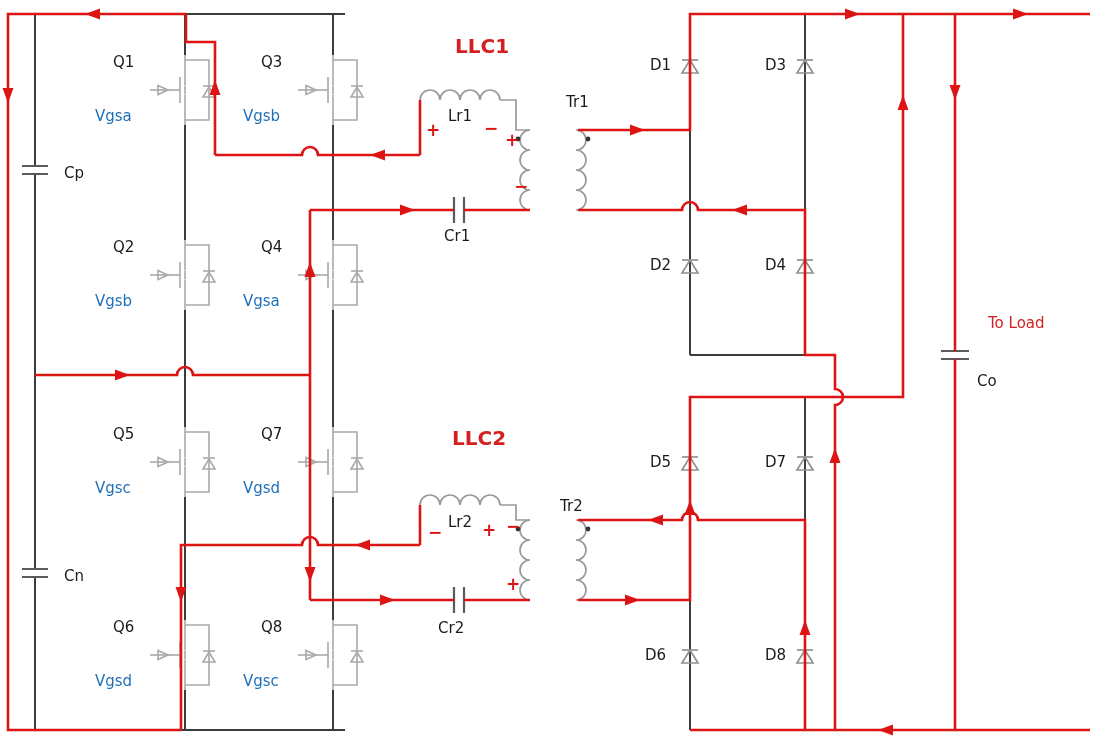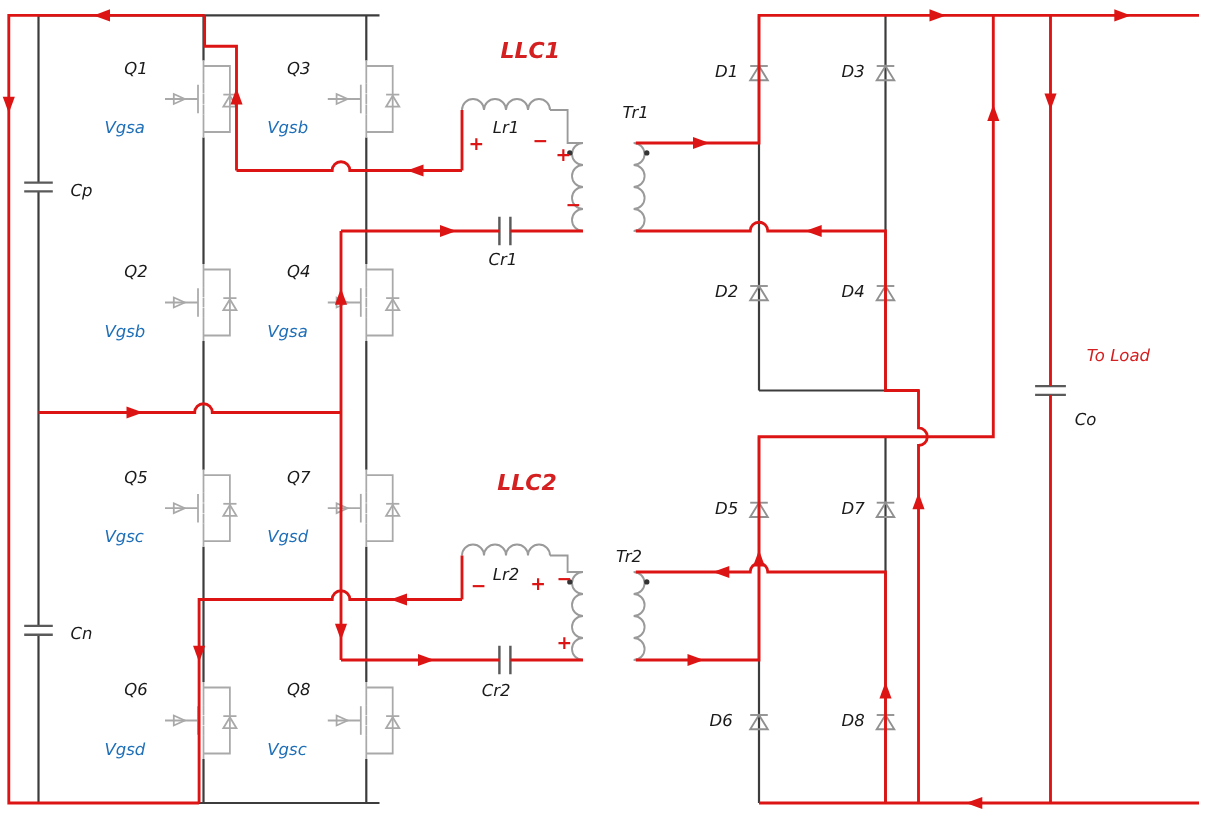--- a/index.html
+++ b/index.html
@@ -1,16 +1,16 @@
 <!DOCTYPE html>
 <html><head>
 <meta charset="utf-8">
 <style>
   html,body{margin:0;padding:0;background:#ffffff;}
-  .stage{width:1096px;height:744px;position:relative;background:#fff;font-style:italic;}
+  .stage{width:1096px;height:744px;position:relative;background:#fff;}
   text{font-family:"DejaVu Sans","Liberation Sans",sans-serif;}
   .lbl{font-size:15px;fill:#1a1a1a;}
   .gate{font-size:15px;fill:#1f6fb8;}
   .tank{font-size:20px;font-weight:bold;fill:#d42020;}
   .load{font-size:15px;fill:#d42020;}
   .mark{font-size:17px;font-weight:bold;fill:#dd1414;}
   .wire{stroke:#3c3c3c;stroke-width:2;fill:none;}
   .cap{stroke:#5a5a5a;stroke-width:2.2;fill:none;}
   .coil{stroke:#9a9a9a;stroke-width:1.7;fill:none;}
   .red{stroke:#dd1414;stroke-width:2.6;fill:none;}

